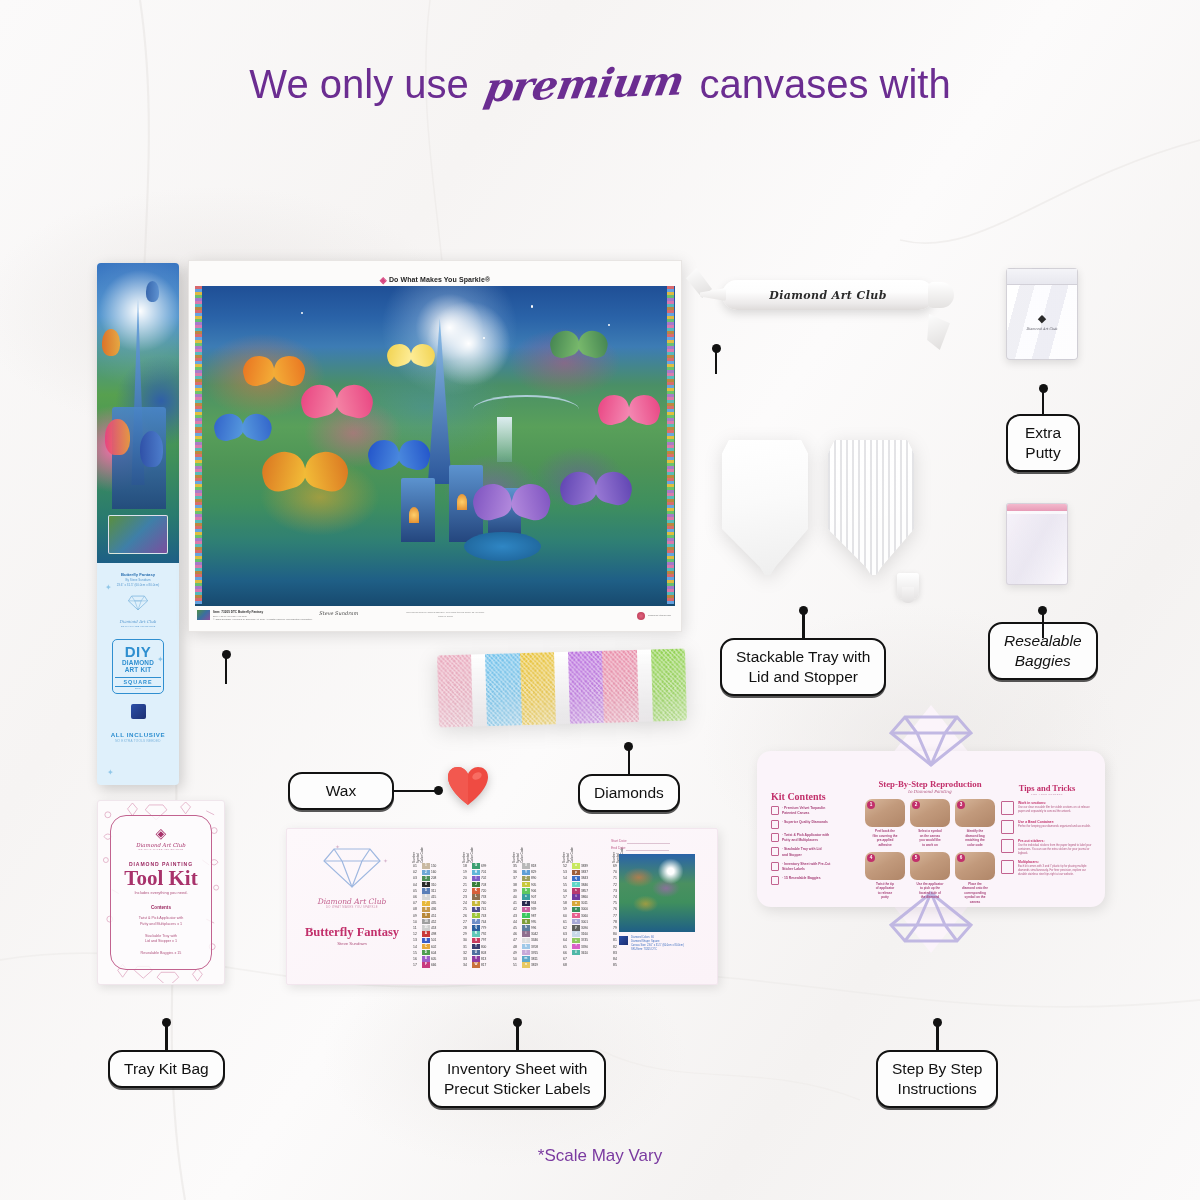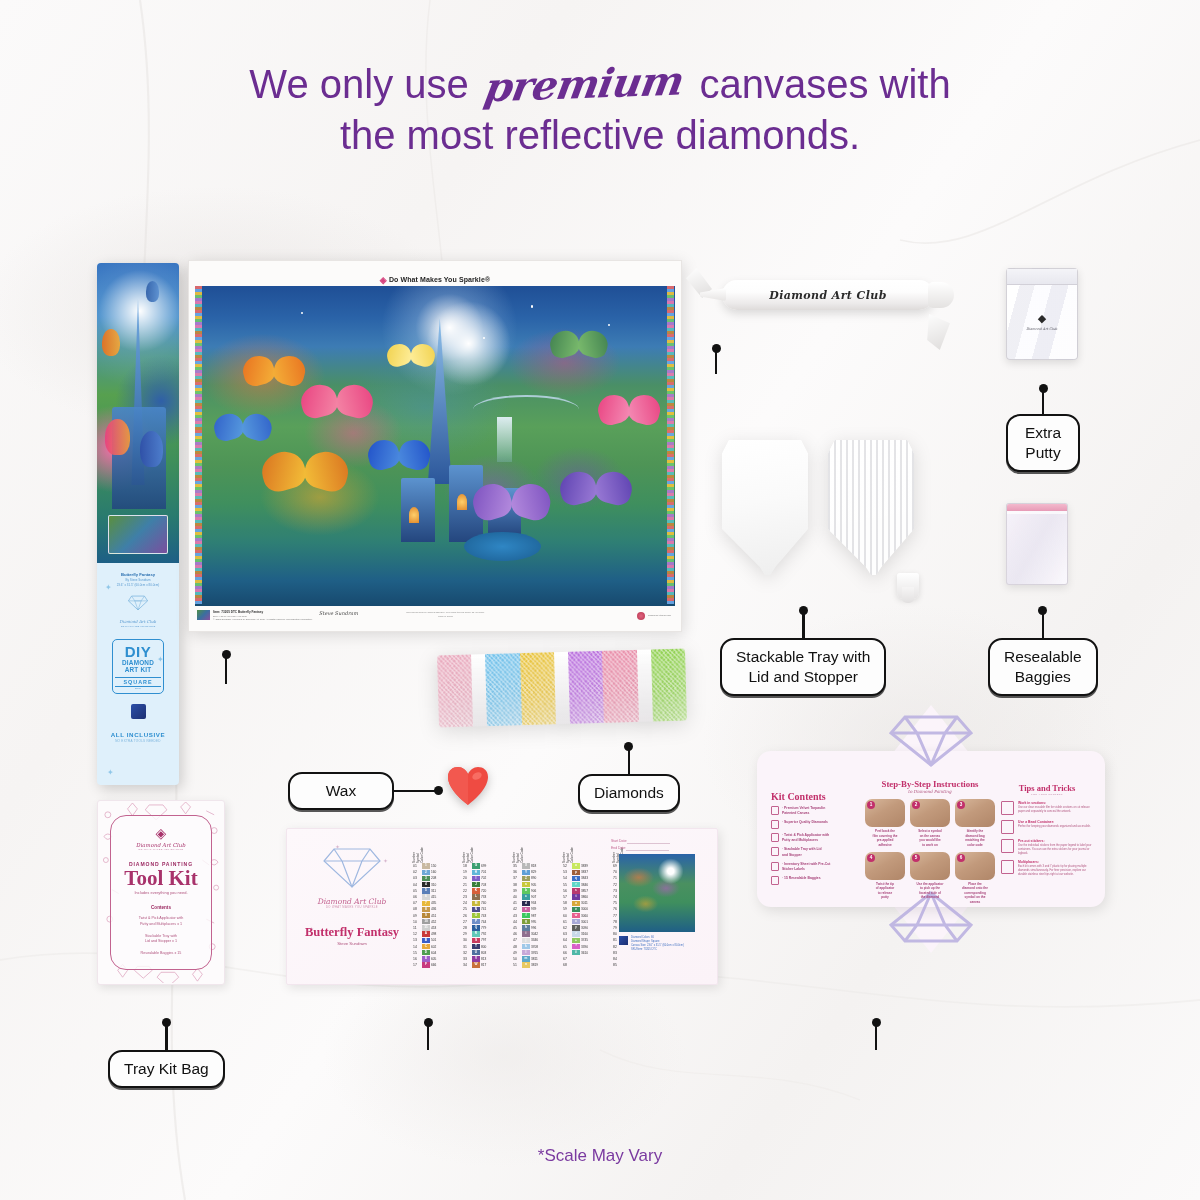--- a/index.html
+++ b/index.html
@@ -416,21 +416,20 @@
   <path d="M0 960 C180 930 300 1010 520 980 C760 950 900 1030 1200 1000" stroke="#eceae8" stroke-width="1.8" fill="none"></path>
   <path d="M600 1050 C680 1090 760 1060 860 1100" stroke="#eeebe9" stroke-width="1.4" fill="none"></path>
 </svg>
 
 <div class="header">
   <div class="h2">
     <span>We only use</span>
     <span class="script">premium</span>
     <span>canvases with</span>
     <br>
-    <span>the most reflective diamonds.</span>
   </div>
 </div>
 
 <div class="prodbox">
   <div class="art">
     <div class="spire"></div>
       <div class="castle"></div>
     <div class="bfly" style="left:6%;top:22%;width:22%;height:9%;background:linear-gradient(90deg,#e8701f,#f0a83a)"></div>
     <div class="bfly" style="left:60%;top:6%;width:16%;height:7%;background:linear-gradient(90deg,#2f5fa8,#5a8fd0)"></div>
     <div class="bfly" style="left:10%;top:52%;width:30%;height:12%;background:linear-gradient(90deg,#e8407f,#f09a3a)"></div>
@@ -1172,21 +1171,21 @@
 Sticker Labels</div>
         </div>
         <div class="kcrow">
           <div class="kcic"></div>
           <div class="kctx" style="white-space: pre-line;">· 15 Resealable Baggies</div>
         </div>
       </div>
   </div>
 
   <div class="mid">
-    <div class="mh">Step-By-Step Instructions</div>
+    <div class="mh">Step-By-Step Reproduction</div>
     <div class="ms">to Diamond Painting</div>
     <div class="grid" id="steps-grid">
         <div class="cell">
           <div class="ph">
             <div class="num">1</div>
           </div>
           <div class="cap" style="white-space: pre-line;">Peel back the
 film covering the
 pre-applied
 adhesive</div>
@@ -1308,33 +1307,37 @@
 <div class="callout" style="left:720px; top:606px;">
   <div class="dot" style="top:0"></div>
   <div class="stem" style="top:4px; height:28px;"></div>
   <div class="box" style="margin-top:32px;">Stackable Tray with
 Lid and Stopper</div>
 </div>
 
 <div class="callout" style="left:988px; top:606px;">
   <div class="dot" style="top:0"></div>
   <div class="stem" style="top:4px; height:28px;"></div>
-  <div class="box" style="margin-top:32px; min-width:104px;">Resealable
+  <div class="box" style="margin-top:16px; min-width:104px;font-style:italic;">Resealable
 Baggies</div>
 </div>
 
 <div class="callout" style="left:108px; top:1018px;">
   <div class="dot" style="top:0"></div>
   <div class="stem" style="top:4px; height:28px;"></div>
   <div class="box" style="margin-top:32px; min-width:110px;">Tray Kit Bag</div>
 </div>
 
 <div class="callout" style="left:428px; top:1018px;">
   <div class="dot" style="top:0"></div>
   <div class="stem" style="top:4px; height:28px;"></div>
+  <div class="box" style="margin-top:32px;">Inventory Sheet with
+Precut Sticker Labels</div>
 </div>
 
 <div class="callout" style="left:876px; top:1018px;">
   <div class="dot" style="top:0"></div>
   <div class="stem" style="top:4px; height:28px;"></div>
+  <div class="box" style="margin-top:32px; min-width:110px;">Step By Step
+Instructions</div>
 </div>
 
 <div class="scale">*Scale May Vary</div>
 
 </body></html>

